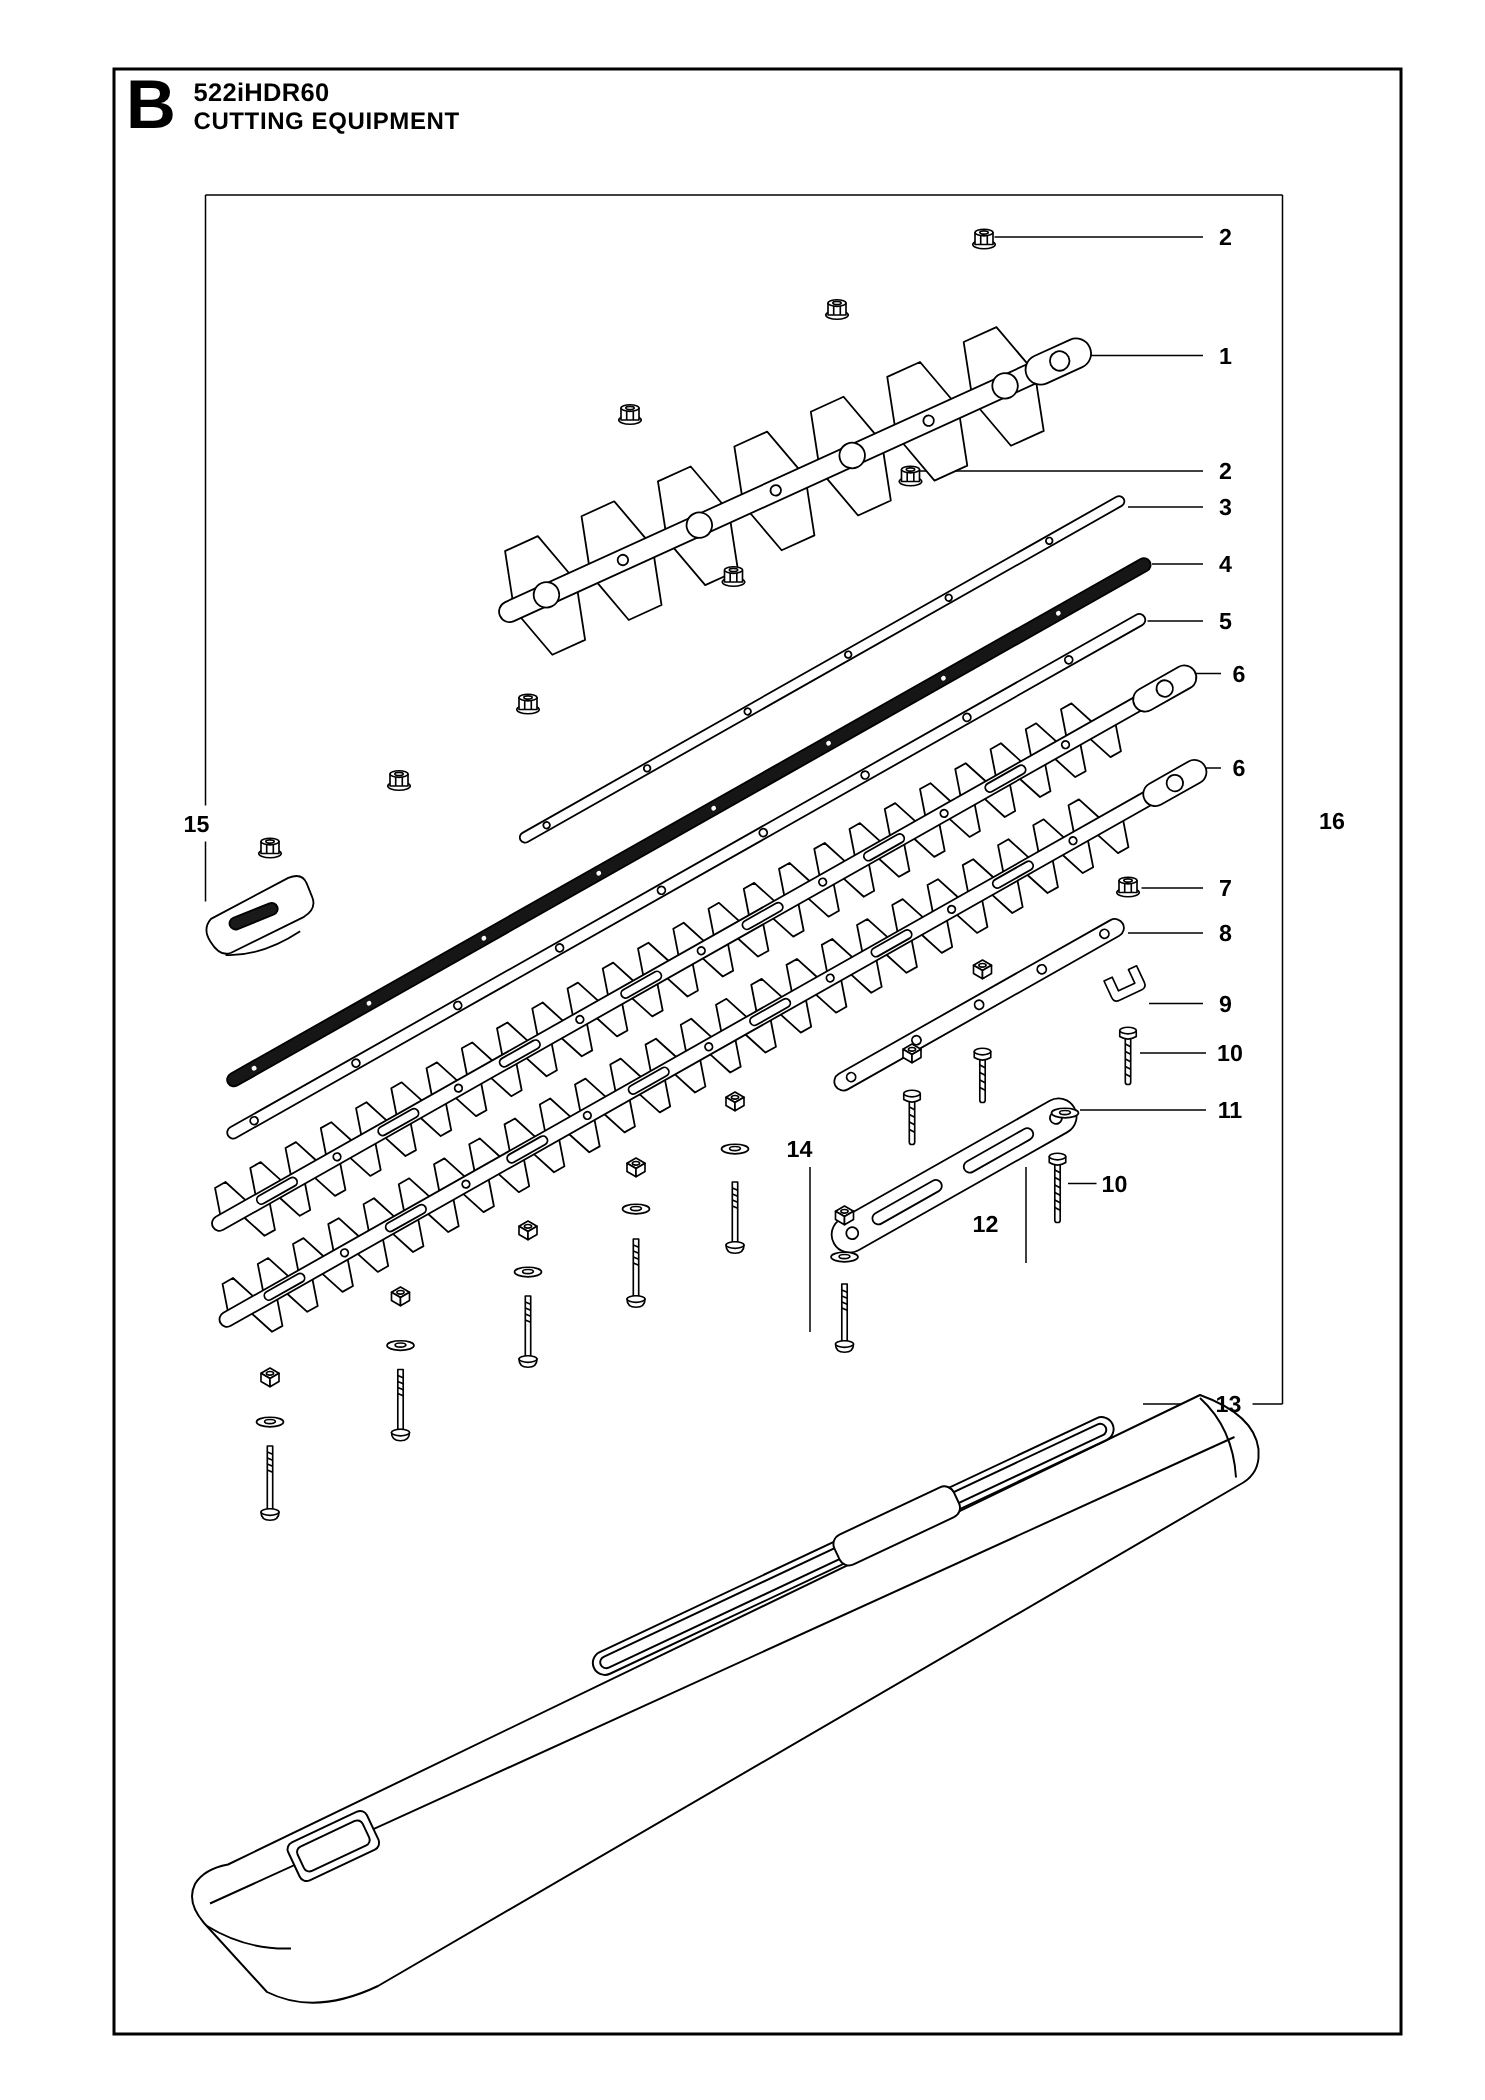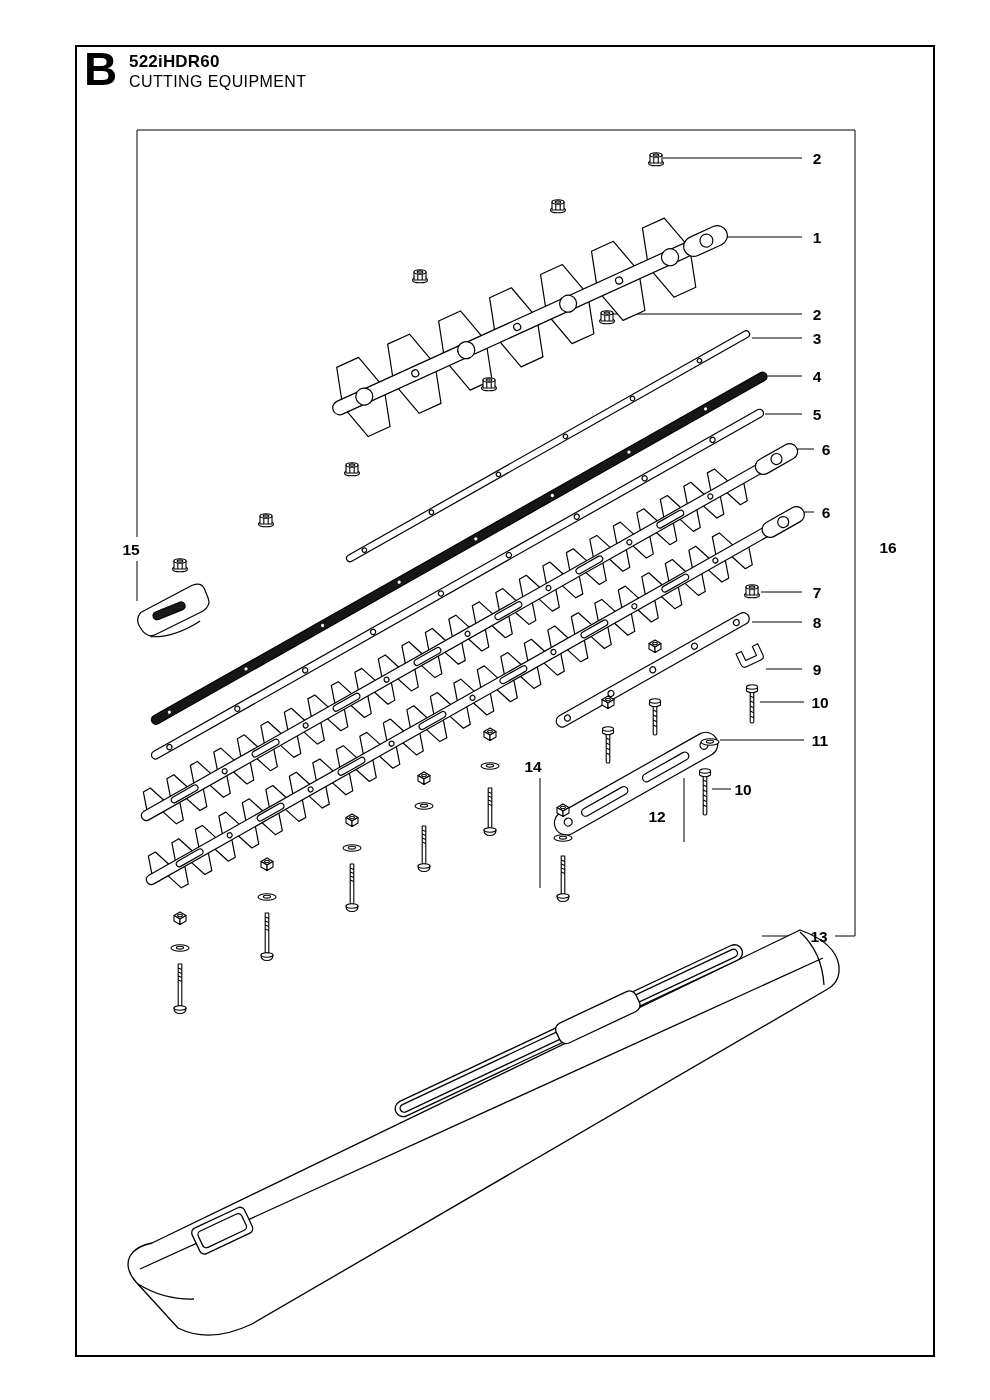--- a/index.html
+++ b/index.html
@@ -12,21 +12,21 @@
   .header-letter {
     position:absolute; left:84px; top:46px;
     font-size:46px; font-weight:bold; line-height:1;
   }
   .header-model {
     position:absolute; left:129px; top:52px;
     font-size:17px; font-weight:bold; letter-spacing:0.2px;
   }
   .header-title {
     position:absolute; left:129px; top:73px;
-    font-size:16px; font-weight:normal; letter-spacing:0.4px;
+    font-size:16px; font-weight:bold; letter-spacing:0.4px;
   }
   #diagram-svg { position:absolute; left:0; top:0; }
   #diagram-svg text.callout {
     font-family:"Liberation Sans", sans-serif;
     font-size:15.5px; font-weight:bold; fill:#000; stroke:none;
   }
 </style>
 </head>
 <body>
 

